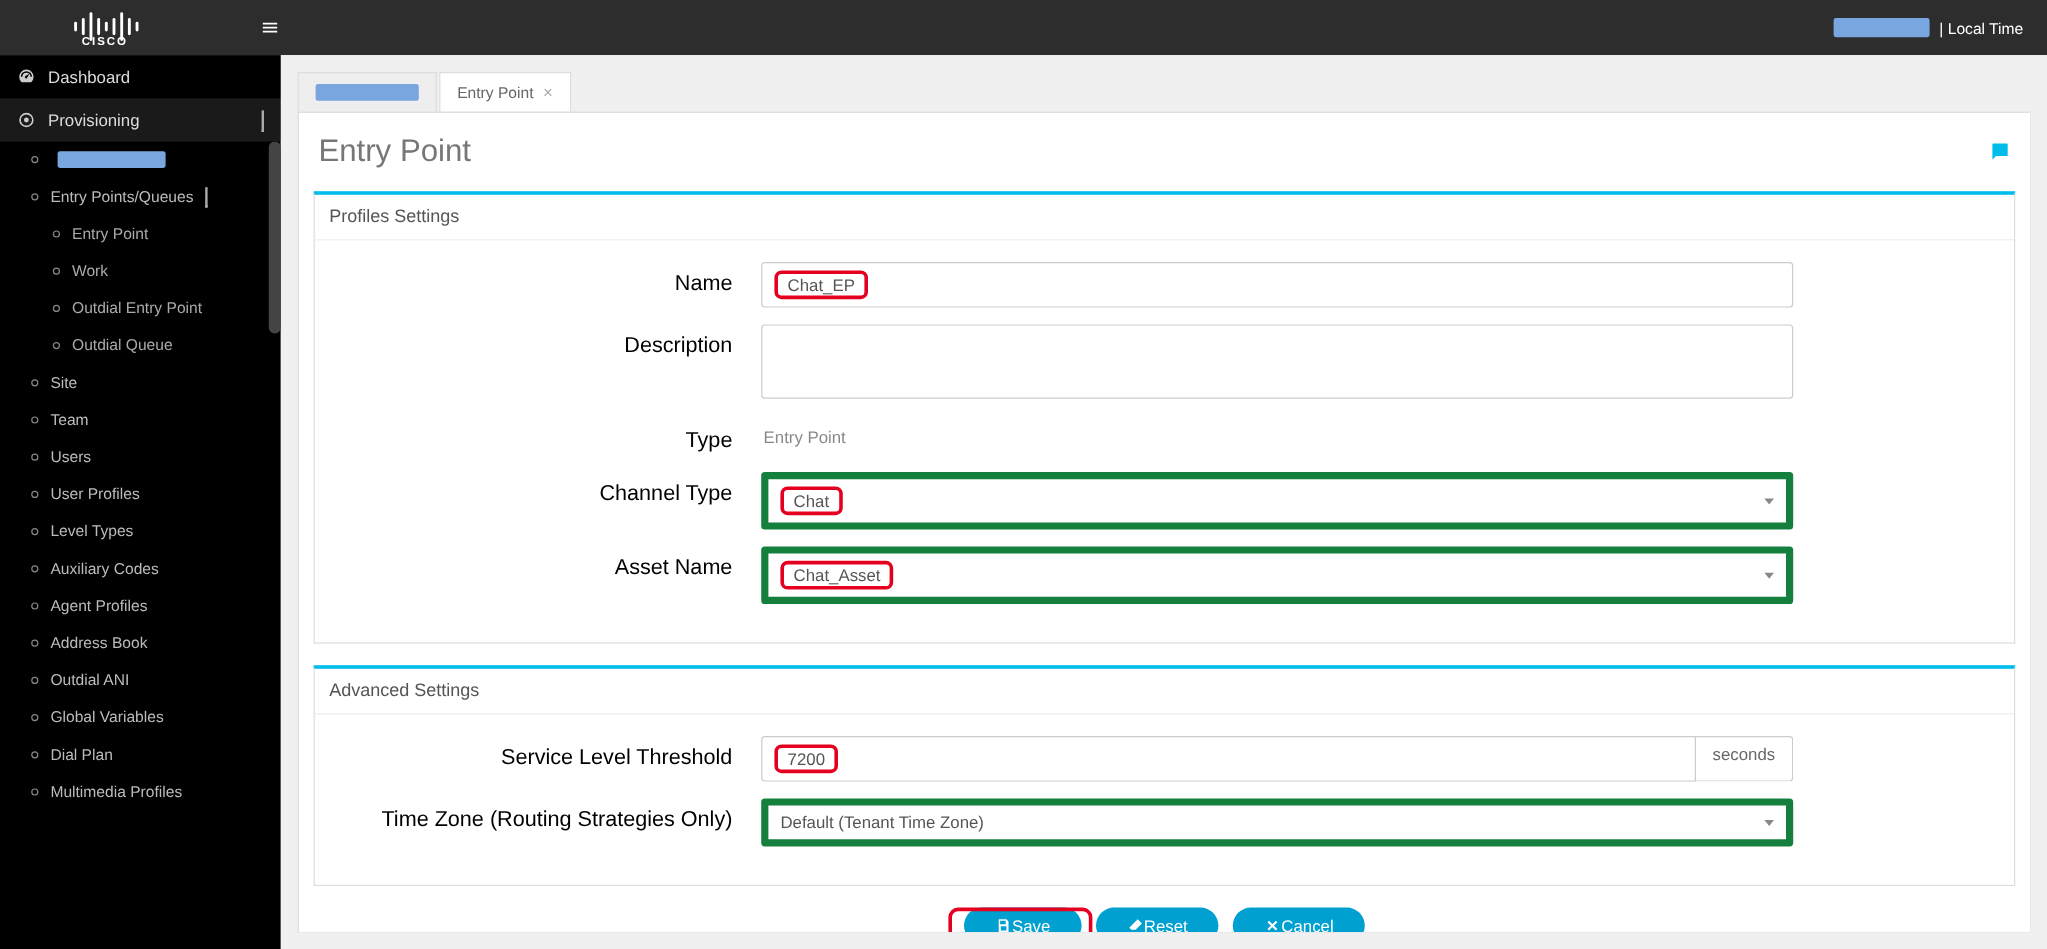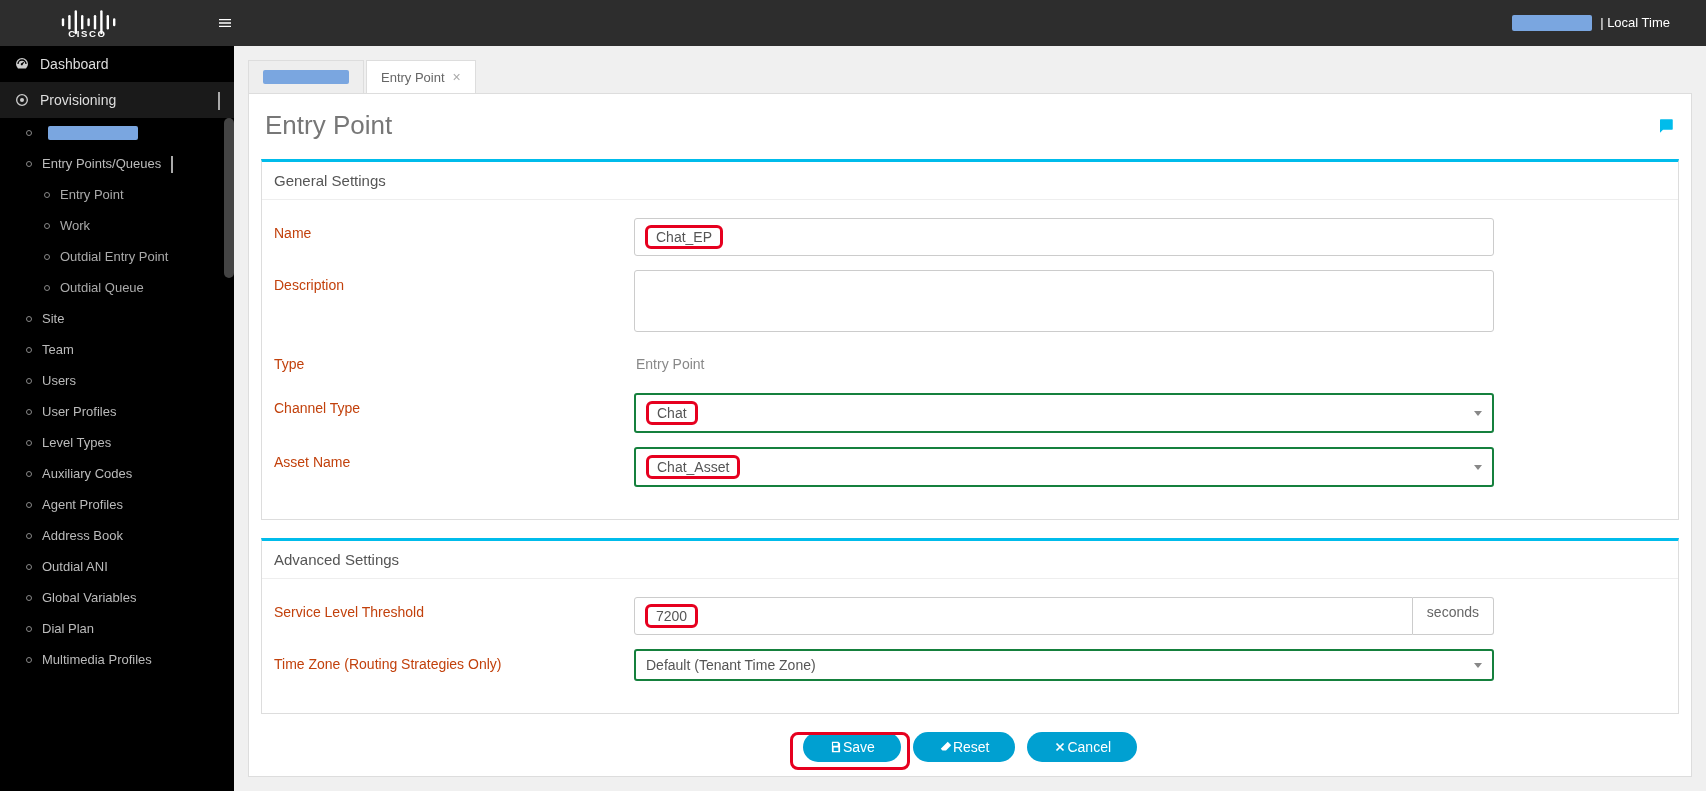--- a/index.html
+++ b/index.html
@@ -6,21 +6,21 @@
 html,body{height:100%;width:100%}
 body{display:flex;flex-direction:column;background:#fff;color:#555;font-size:14px;overflow:hidden}
 
 
 .topbar{height:46px;background:#2d2d2d;display:flex;align-items:center;color:#fff;flex-shrink:0}
 .cisco-logo{width:210px;display:flex;justify-content:center;align-items:center}
 .cisco-logo svg{height:32px}
 .hamburger{width:30px;cursor:pointer;display:flex;align-items:center;justify-content:center}
 .hamburger svg{width:16px;height:16px;fill:#fff}
 .top-spacer{flex:1}
-.top-right{display:flex;gap:8px;padding-right:36px;font-size:13px}
+.top-right{display:flex;align-items:center;gap:8px;padding-right:20px;font-size:13px}
 .blue-chip{background:#7aa6e0;height:16px;width:80px;border-radius:2px}
 
 
 .lower{flex:1;display:flex;min-height:0}
 
 
 .sidebar{width:234px;background:#000;color:#bbb;display:flex;flex-direction:column;overflow:hidden}
 .sb-item{display:flex;align-items:center;padding:10px 14px;cursor:pointer;font-size:14px;gap:10px;color:#ddd}
 .sb-item.top{background:#000}
 .sb-item.expanded{background:#1a1a1a}
@@ -45,26 +45,26 @@
 .content{background:#fff;border:1px solid #ddd;margin:0 14px 14px 14px;flex:1;overflow-y:auto;padding:10px 0 18px 0}
 .page-head{display:flex;align-items:center;padding:6px 16px 18px 16px}
 .page-title{font-size:26px;color:#777;font-weight:400}
 .page-head .spacer{flex:1}
 .help-ico{width:18px;height:18px;fill:#00bceb}
 
 .panel{border:1px solid #ddd;border-top:3px solid #00bceb;margin:0 12px 18px 12px}
 .panel-head{padding:10px 12px;border-bottom:1px solid #eee;font-size:15px;color:#555}
 .panel-body{padding:18px 12px}
 .form-row{display:flex;align-items:flex-start;margin-bottom:14px}
-.form-label{width:360px;text-align:left;padding-right:24px;padding-top:7px;color:#c2410c;font-size:14px}
+.form-label{width:360px;text-align:right;padding-right:24px;padding-top:7px;color:#000000;font-size:18px}
 .form-field{flex:1;max-width:860px}
 .inp{width:100%;border:1px solid #ccc;border-radius:3px;padding:6px 10px;font-size:14px;color:#555;background:#fff}
 .ta{width:100%;border:1px solid #ccc;border-radius:3px;padding:6px 10px;font-size:14px;color:#555;height:62px;resize:none}
 .static-val{padding:7px 2px;color:#888}
-.sel{width:100%;border:2px solid #15803d;border-radius:3px;padding:6px 10px;font-size:14px;color:#555;background:#fff;display:flex;align-items:center}
+.sel{width:100%;border:6px solid #15803d;border-radius:3px;padding:6px 10px;font-size:14px;color:#555;background:#fff;display:flex;align-items:center}
 .sel .caret{margin-left:auto;width:0;height:0;border-left:4px solid transparent;border-right:4px solid transparent;border-top:5px solid #888}
 .hl-box{display:inline-block;border:3px solid #e6001f;border-radius:6px;padding:0 8px;line-height:18px}
 .unit-wrap{display:flex}
 .unit-wrap .inp{flex:1;border-top-right-radius:0;border-bottom-right-radius:0}
 .unit{border:1px solid #ccc;border-left:none;border-radius:0 3px 3px 0;padding:6px 14px;background:#fff;color:#666}
 
 .btn-row{display:flex;justify-content:center;gap:12px;padding:0 12px;position:relative}
 .btn{background:#00a0d1;color:#fff;border:none;border-radius:16px;padding:7px 26px;font-size:14px;cursor:pointer;display:inline-flex;align-items:center;gap:0}
 .btn svg{width:14px;height:14px;fill:#fff}
 .btn-hl{position:absolute;border:3px solid #e6001f;border-radius:8px;width:120px;height:38px;pointer-events:none}
@@ -217,21 +217,21 @@
     <div class="content">
       <div class="page-head">
         <div class="page-title">Entry Point</div>
         <div class="spacer"></div>
         <svg class="help-ico" viewBox="0 0 24 24">
             <path d="M4 3h16a1 1 0 011 1v12a1 1 0 01-1 1H8l-4 4V4a1 1 0 011-1zm3 4h10v2H7zm0 4h7v2H7z"></path>
           </svg>
       </div>
 
       <div class="panel">
-        <div class="panel-head">General Settings</div>
+        <div class="panel-head">Profiles Settings</div>
         <div class="panel-body">
           <div class="form-row">
             <div class="form-label">Name</div>
             <div class="form-field">
               <div class="inp"><span class="hl-box">Chat_EP</span></div>
             </div>
           </div>
           <div class="form-row">
             <div class="form-label">Description</div>
             <div class="form-field"><textarea class="ta" value="" style=""></textarea></div>

